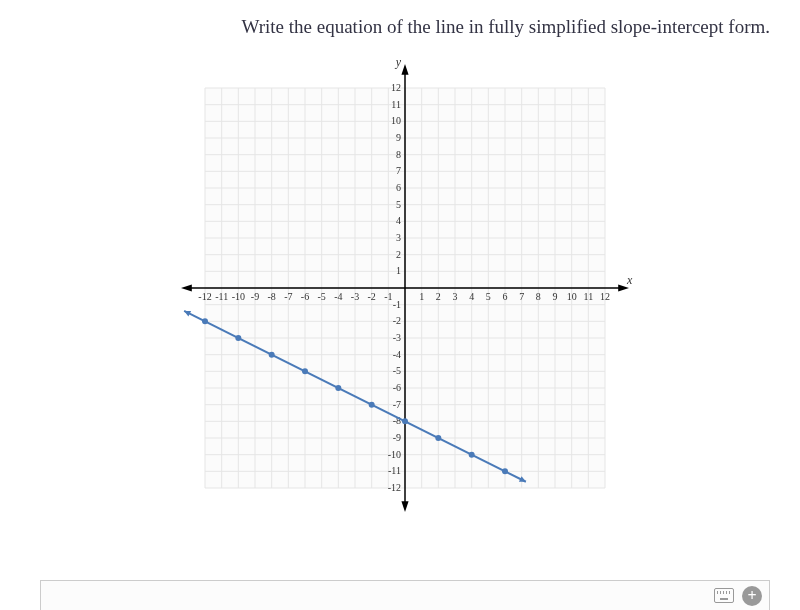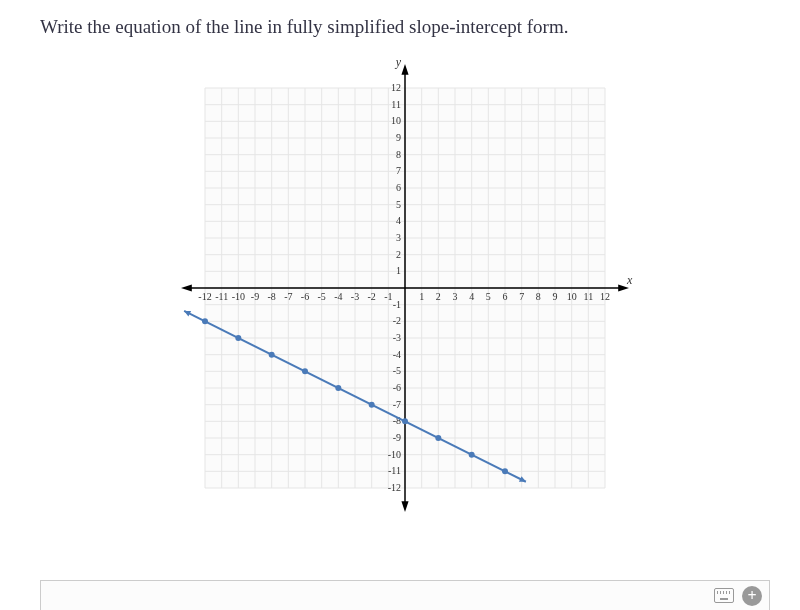--- a/index.html
+++ b/index.html
@@ -5,20 +5,21 @@
     * { margin: 0; padding: 0; box-sizing: border-box; }
     body {
       font-family: Georgia, 'Times New Roman', serif;
       background: #fff;
       width: 800px;
       height: 610px;
       position: relative;
     }
     .content {
       padding: 16px 30px 0 40px;
+      text-align: right;
     }
     .question {
       font-size: 19px;
       color: #334;
       margin-bottom: 20px;
       font-weight: 400;
     }
     .chart-wrap {
       display: flex;
       justify-content: center;

